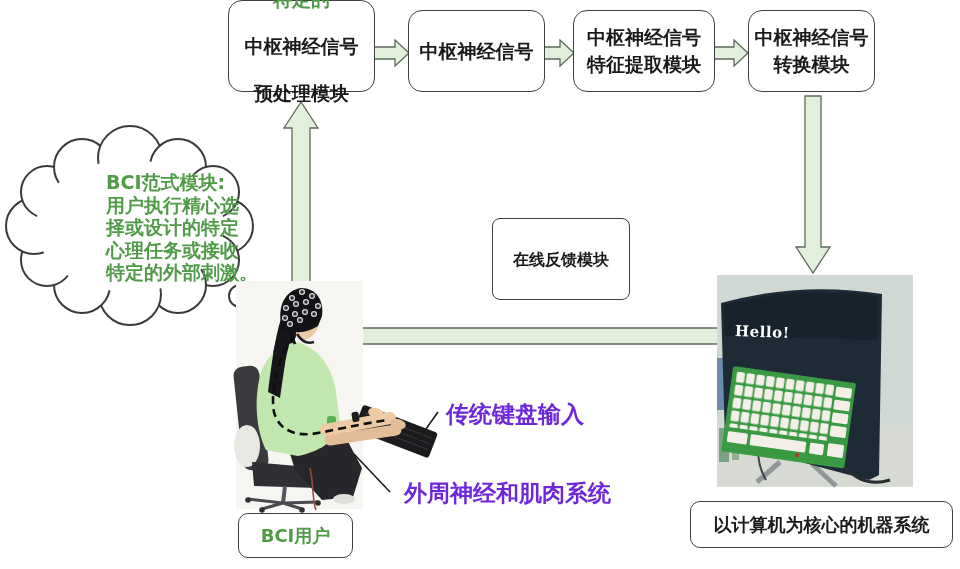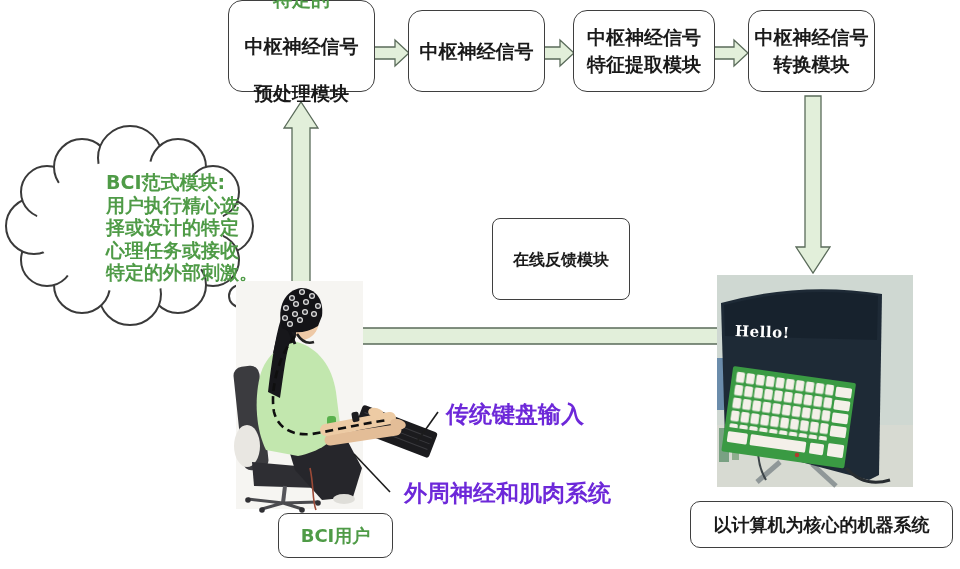--- a/index.html
+++ b/index.html
@@ -196,21 +196,21 @@
   <div class="fbox" style="left:492px;top:218px;width:138px;height:82px;border-radius:8px;">
     <div class="ln" style="font-size:16px;">在线反馈模块</div>
   </div>
 
   <div class="hello">Hello!</div>
 
   <div class="callout" style="left:446px;top:399px;">传统键盘输入</div>
 
   <div class="callout" style="left:404px;top:478px;">外周神经和肌肉系统</div>
 
-  <div class="label-box green" style="left:238px;top:513px;width:115px;height:45px;font-size:18px;margin-left:40px;">
+  <div class="label-box green" style="left:238px;top:513px;width:115px;height:45px;font-size:18px;">
     <span>BCI用户</span>
   </div>
 
   <div class="label-box" style="left:690px;top:501px;width:263px;height:47px;font-size:18px;color:#1a1a1a;">
     <span>以计算机为核心的机器系统</span>
   </div>
 
 </div>
 
 </body></html>

